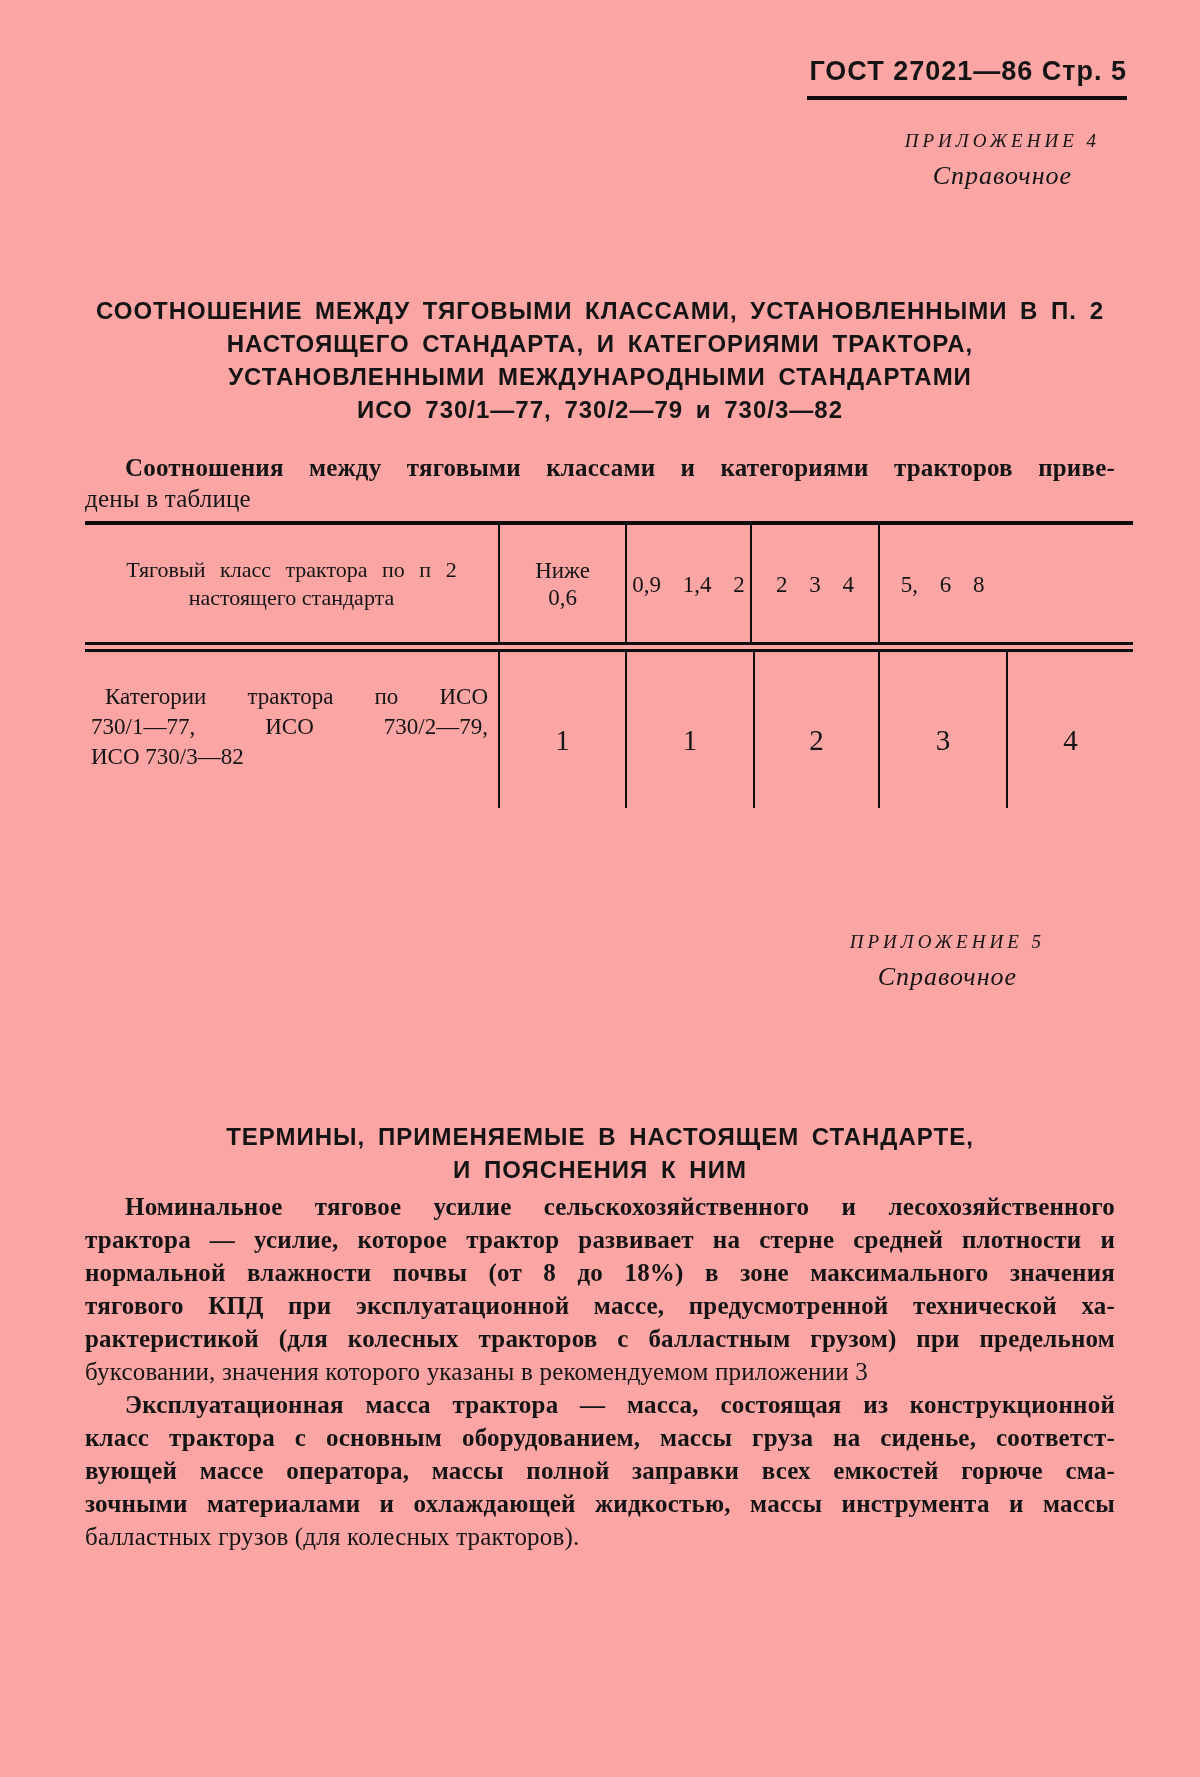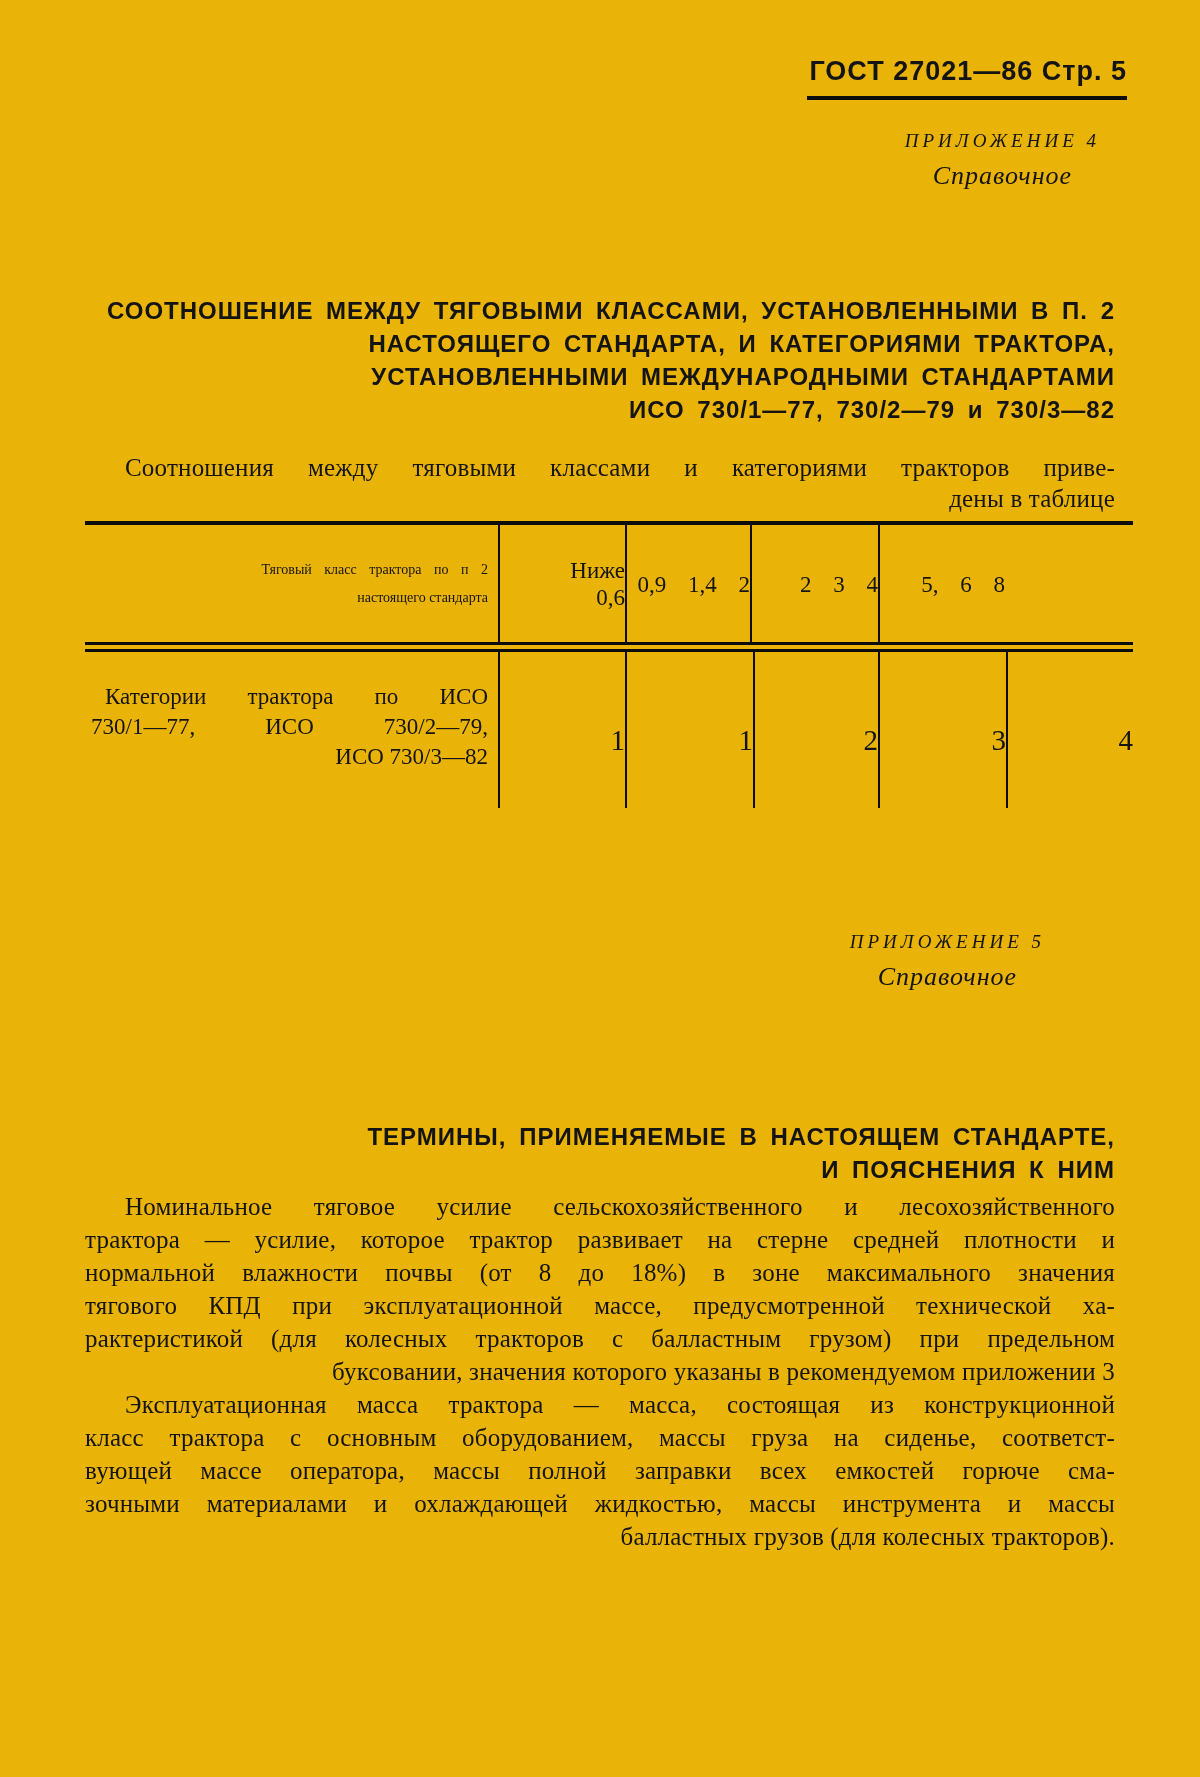--- a/index.html
+++ b/index.html
@@ -1,21 +1,21 @@
 <!DOCTYPE html>
 <html><head>
 <meta charset="utf-8">
 <style>
   html,body{margin:0;padding:0;}
   body{background:#e8e8e6;}
   .page{
     position:relative;
     width:1200px;height:1777px;
     margin:0 auto;
-    background:#eab308;
+    background:#fca5a5;
     color:#141414;
     font-family:"Liberation Serif", serif;
     overflow:hidden;
   }
   
   .runhead{
     position:absolute;top:56px;right:73px;
     width:320px;
     text-align:right;
     font-family:"Liberation Sans", sans-serif;
@@ -57,39 +57,39 @@
   .sec2-title{top:1120px;}
   
   .copy{
     position:absolute;left:85px;width:1030px;
     font-size:25px;
     line-height:31px;
     letter-spacing:0.2px;
   }
   .intro{top:452px;}
   .terms{top:1190px;line-height:33px;}
-  .ln{white-space:normal;text-align:right;}
-  .jl{text-align:justify;text-align-last:justify;}
+  .ln{white-space:normal;}
+  .jl{text-align:justify;text-align-last:justify;font-weight:bold;}
   .ind{text-indent:40px;}
   
   .rel-table{position:absolute;top:521px;left:85px;width:1048px;}
   .rule-top{height:4px;background:#0d0d0d;}
   .rule-double{height:4px;border-top:3px solid #0d0d0d;border-bottom:3px solid #0d0d0d;margin-top:-1px;}
   .trow{display:flex;}
   .trow-head{height:118px;}
   .trow-body{height:156px;}
   .tcell{box-sizing:border-box;display:flex;flex-direction:column;justify-content:center;}
   .sep{border-right:2px solid #0d0d0d;}
   .c-label{width:415px;}
   .c1{width:127px;}
   .c2{width:128px;}
   .c3{width:125px;}
   .c4{width:128px;}
   .c5{width:125px;}
-  .head-label{font-size:14px;line-height:28px;text-align:center;padding:4px 10px;}
+  .head-label{font-size:22px;line-height:28px;text-align:center;padding:4px 10px;}
   .head-label .wide{word-spacing:9px;}
   .head-num{font-size:23px;text-align:center;word-spacing:16px;line-height:27px;}
   .body-label{justify-content:flex-start;padding:30px 10px 0 6px;font-size:23px;line-height:30px;}
   .body-label .l1{text-indent:14px;}
   .body-label .jw{text-align:justify;text-align-last:justify;}
   .body-num{justify-content:flex-start;padding-top:72px;font-size:29px;text-align:center;}
 </style>
 </head>
 <body>
 

